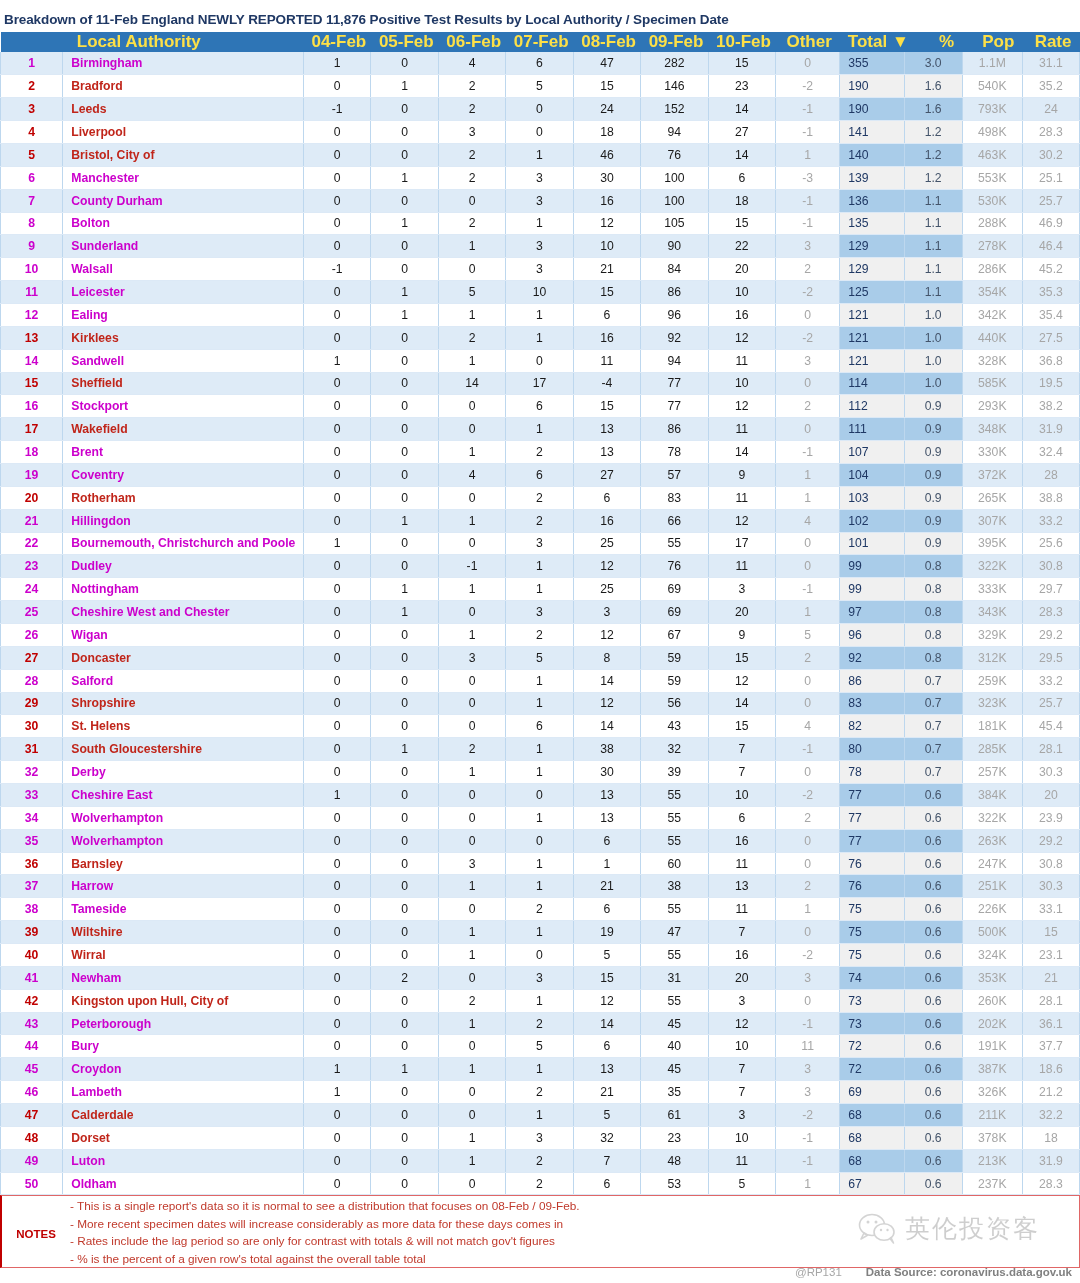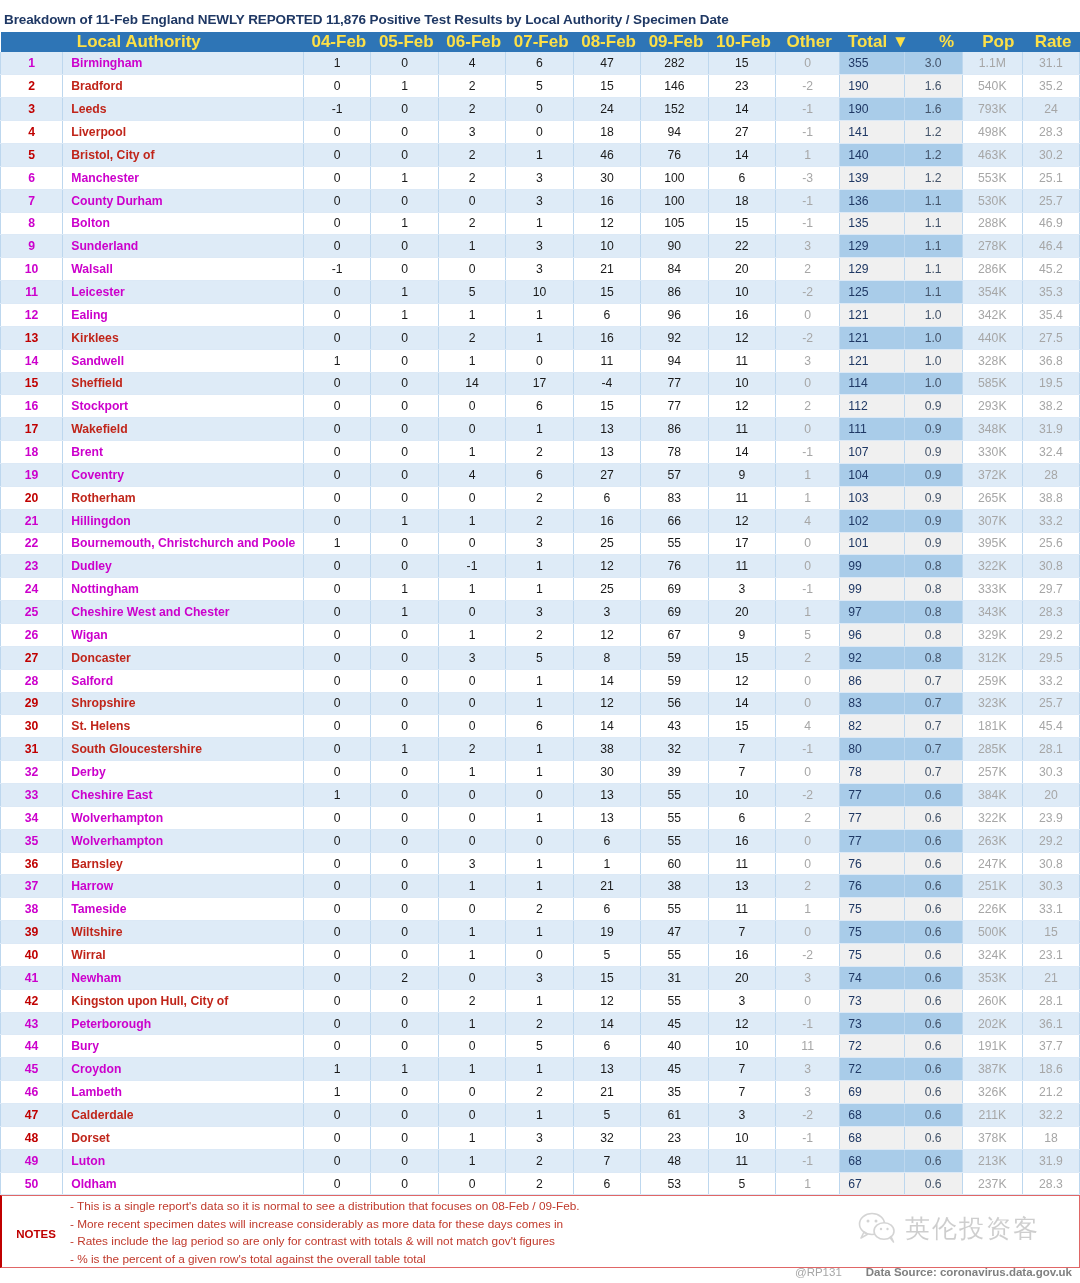--- a/index.html
+++ b/index.html
@@ -143,21 +143,21 @@
     padding-left: 42px;
     text-indent: -42px;
   }
 
   
   #watermark {
     position: absolute;
     right: 40px;
     bottom: 38px;
     display: flex;
-    align-items: flex-start;
+    align-items: flex-end;
     gap: 7px;
     opacity: 0.42;
     pointer-events: none;
   }
   #wm-text {
     font-family: "DejaVu Sans", sans-serif;
     font-size: 25px;
     color: #8d8d8d;
     letter-spacing: 2px;
   }

